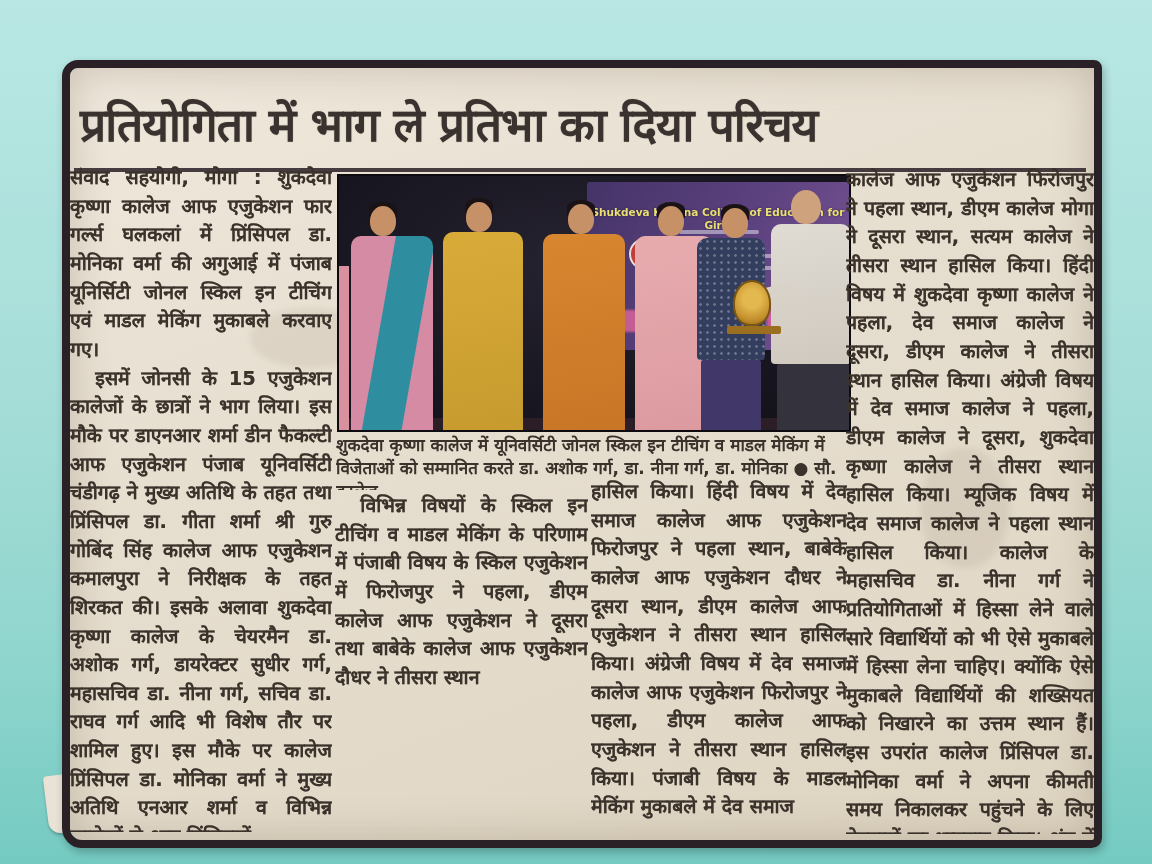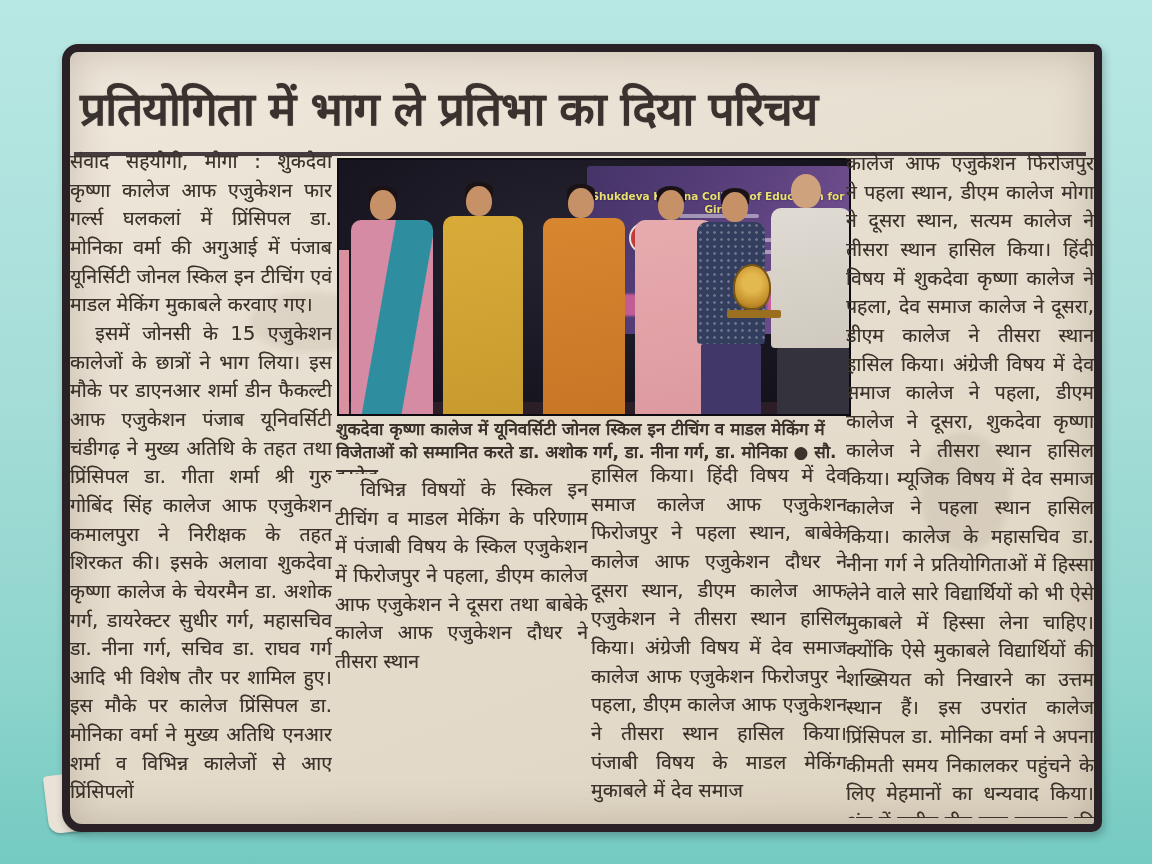--- a/index.html
+++ b/index.html
@@ -8,36 +8,36 @@
     font-family:"DejaVu Sans","Liberation Sans",sans-serif;
     background:linear-gradient(180deg,#b9e8e4 0%,#a6ddd8 45%,#8ed5cd 78%,#74cac1 100%);
     position:relative;
   }
   .torn-scrap {
     position:absolute; left:46px; top:772px; width:76px; height:58px;
     background:#e9e2d6; transform:rotate(-7deg); border-radius:4px 10px 8px 12px;
     box-shadow:0 2px 3px rgba(0,0,0,.25);
   }
   .clipping {
-    position:absolute; left:62px; top:44px; width:1040px; height:788px;
+    position:absolute; left:62px; top:60px; width:1040px; height:788px;
     background:linear-gradient(160deg,#efe8dc 0%,#e6decf 40%,#e2d9c8 75%,#ddd3c0 100%);
     border:8px solid #2a2127;
     border-radius:16px 8px 10px 20px;
     box-shadow:inset 0 0 40px rgba(90,70,50,.25), 2px 4px 8px rgba(0,0,0,.25);
   }
   .headline {
     position:absolute; left:4px; top:18px; width:1012px; height:86px;
     font-size:46px; font-weight:bold; color:#39322e;
     letter-spacing:-1px; white-space:nowrap; overflow:hidden;
     border-bottom:4px solid #453c40; padding:6px 4px 8px 6px;
     text-shadow:0 0 1px rgba(55,48,44,.4);
   }
   .bodycol {
     position:absolute; overflow:hidden;
-    font-size:19.5px; line-height:1.47; font-weight:400;
+    font-size:19.5px; line-height:1.47; font-weight:700;
     color:#3b332b; text-align:justify;
     text-shadow:0 0 .5px rgba(60,50,40,.5);
   }
   .bodycol p.indent { text-indent:1.3em; }
   .col-left  { left:0px;   top:96px;  width:262px; height:668px; }
   .col-mid   { left:265px; top:424px; width:253px; height:344px; }
   .col-third { left:521px; top:410px; width:256px; height:358px; }
   .col-right { left:776px; top:98px;  width:248px; height:668px; }
   .caption {
     position:absolute; left:266px; top:366px; width:514px; height:56px;

